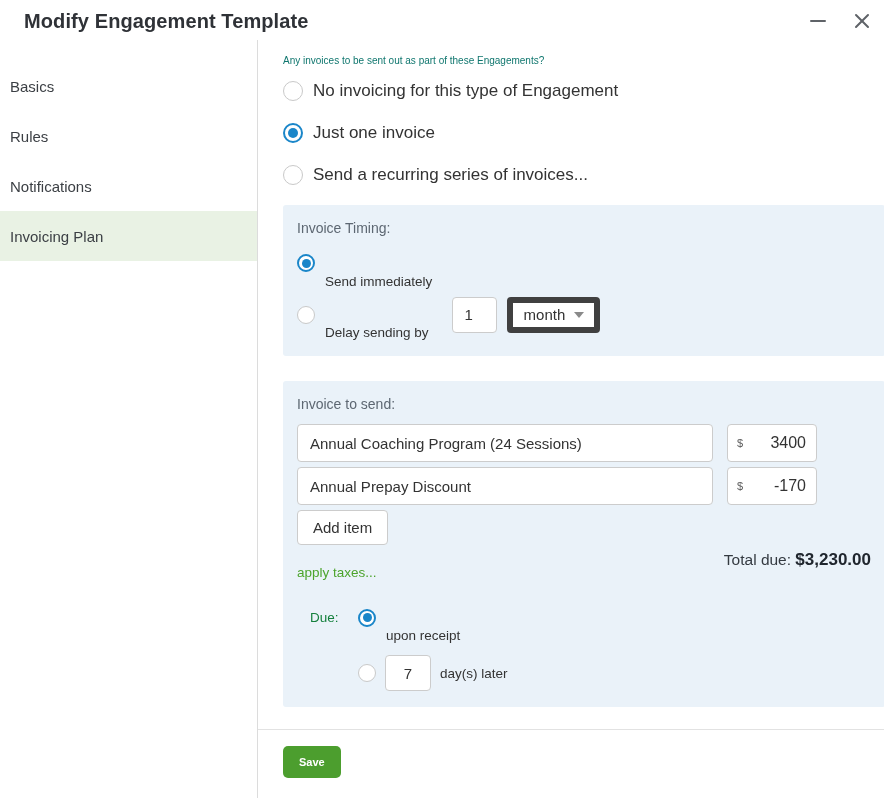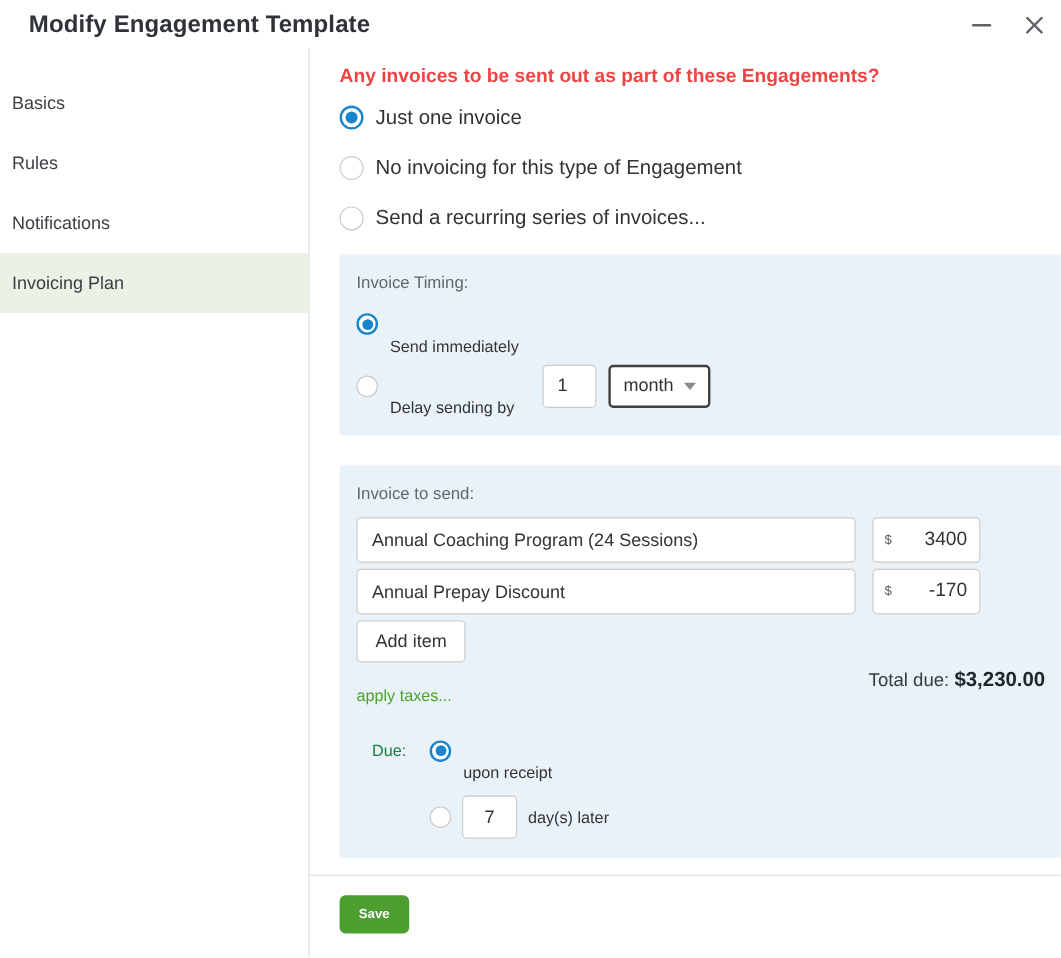--- a/index.html
+++ b/index.html
@@ -20,42 +20,42 @@
 
   
   .body { flex: 1; display: flex; min-height: 0; }
   .sidebar { width: 258px; flex: none; border-right: 1px solid #dcdcdc; padding-top: 21px; }
   .side-item { height: 50px; display: flex; align-items: center; padding-left: 10px; font-size: 15px; color: #3b3f44; cursor: pointer; }
   .side-item.active { background: #e9f2e4; }
 
   .main { flex: 1; display: flex; flex-direction: column; min-width: 0; }
   .main-content { padding: 15px 19px 0 25px; }
 
-  .question { font-size: 16px; font-weight: 700; color: #ef4444; margin-bottom: 4px; }
+  .question { font-size: 10px; font-weight: 400; color: #0f766e; margin-bottom: 4px; }
 
   
   .opt { display: flex; align-items: center; gap: 10px; cursor: pointer; }
   .opt-group .opt { height: 42px; }
   .opt-label { font-size: 17px; color: #333; }
   .radio { width: 20px; height: 20px; border-radius: 50%; border: 1px solid #c9c9c9; background: #fff; position: relative; flex: none; }
   .radio.checked { border: 2px solid #1a86c9; }
   .radio.checked::after { content: ""; position: absolute; inset: 3px; border-radius: 50%; background: #1a86c9; }
   .radio.sm { width: 18px; height: 18px; }
   .radio.sm.checked::after { inset: 2.5px; }
 
   
   .panel { background: #eaf2f9; border-radius: 3px; padding: 15px 14px 16px 14px; margin-top: 9px; width: 602px; }
   .panel-label { font-size: 14px; color: #5d6772; margin-bottom: 12px; }
   .opt.sm-row .opt-label { font-size: 13.5px; margin-top: 36px; }
   .timing-row1 { height: 30px; }
   .delay-row { display: flex; align-items: center; gap: 10px; margin-top: 11px; }
   .box { background: #fff; border: 1px solid #ccc; border-radius: 4px; height: 36px; font-size: 15px; color: #333;
          font-family: "Liberation Sans", "DejaVu Sans", sans-serif; }
   .delay-input { width: 45px; padding-left: 12px; margin-left: 13px; }
-  .select { background: #fff; border: 2px solid #404040; border-radius: 4px; height: 36px; display: flex; align-items: center;
+  .select { background: #fff; border: 6px solid #404040; border-radius: 4px; height: 36px; display: flex; align-items: center;
             gap: 9px; padding: 0 10px 0 11px; cursor: pointer; }
   .select-value { font-size: 15px; color: #333; }
   .caret { width: 0; height: 0; border-left: 5px solid transparent; border-right: 5px solid transparent; border-top: 6px solid #8a8a8a; }
 
   
   .panel2 { margin-top: 25px; padding-bottom: 16px; }
   .item-row { display: flex; align-items: center; margin-bottom: 5px; }
   .desc-input { width: 416px; height: 38px; padding-left: 12px; }
   .amount-box { width: 90px; height: 38px; margin-left: 14px; background: #fff; border: 1px solid #ccc; border-radius: 4px;
                 display: flex; align-items: center; padding: 0 10px 0 9px; }
@@ -112,26 +112,26 @@
       <div class="side-item active">Invoicing Plan</div>
     </nav>
 
     <main class="main">
       <div class="main-content">
 
         <h2 class="question">Any invoices to be sent out as part of these Engagements?</h2>
 
         <div class="opt-group">
           <label class="opt">
+            <span class="radio"></span>
+            <span class="opt-label">No invoicing for this type of Engagement</span>
+          </label>
+          <label class="opt">
             <span class="radio checked"></span>
             <span class="opt-label">Just one invoice</span>
-          </label>
-          <label class="opt">
-            <span class="radio"></span>
-            <span class="opt-label">No invoicing for this type of Engagement</span>
           </label>
           <label class="opt">
             <span class="radio"></span>
             <span class="opt-label">Send a recurring series of invoices...</span>
           </label>
         </div>
 
         <section class="panel">
           <div class="panel-label">Invoice Timing:</div>
           <label class="opt sm-row timing-row1">

